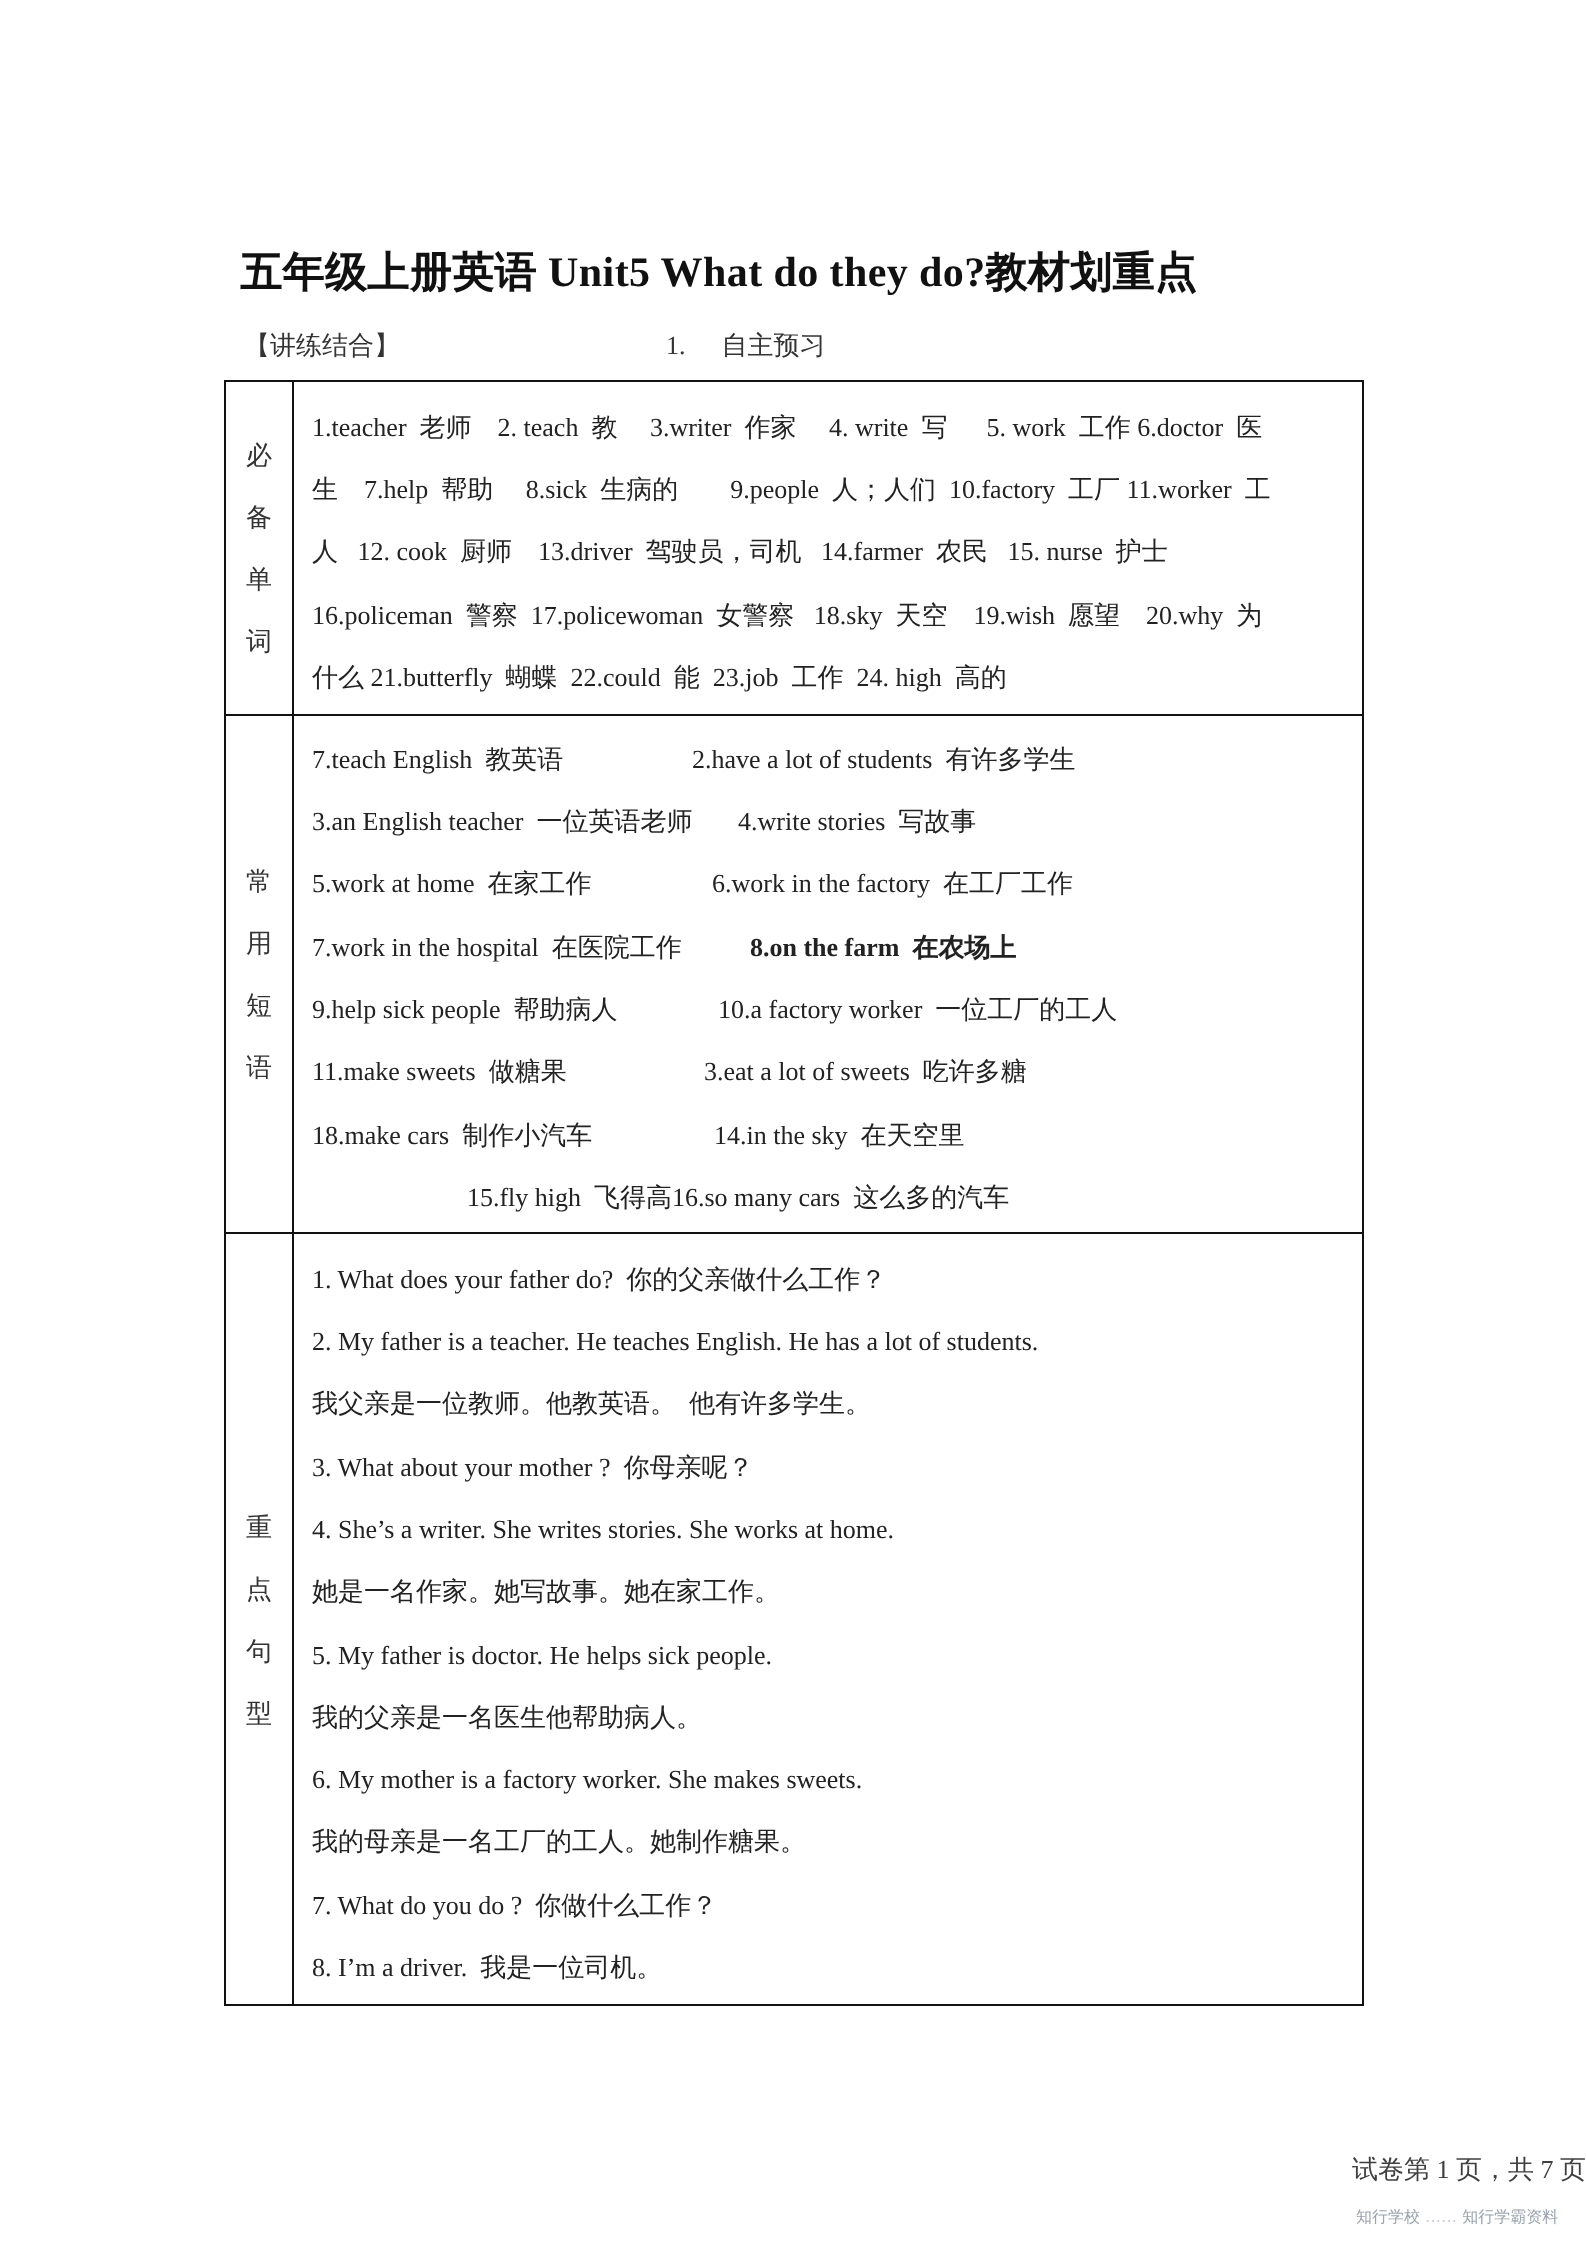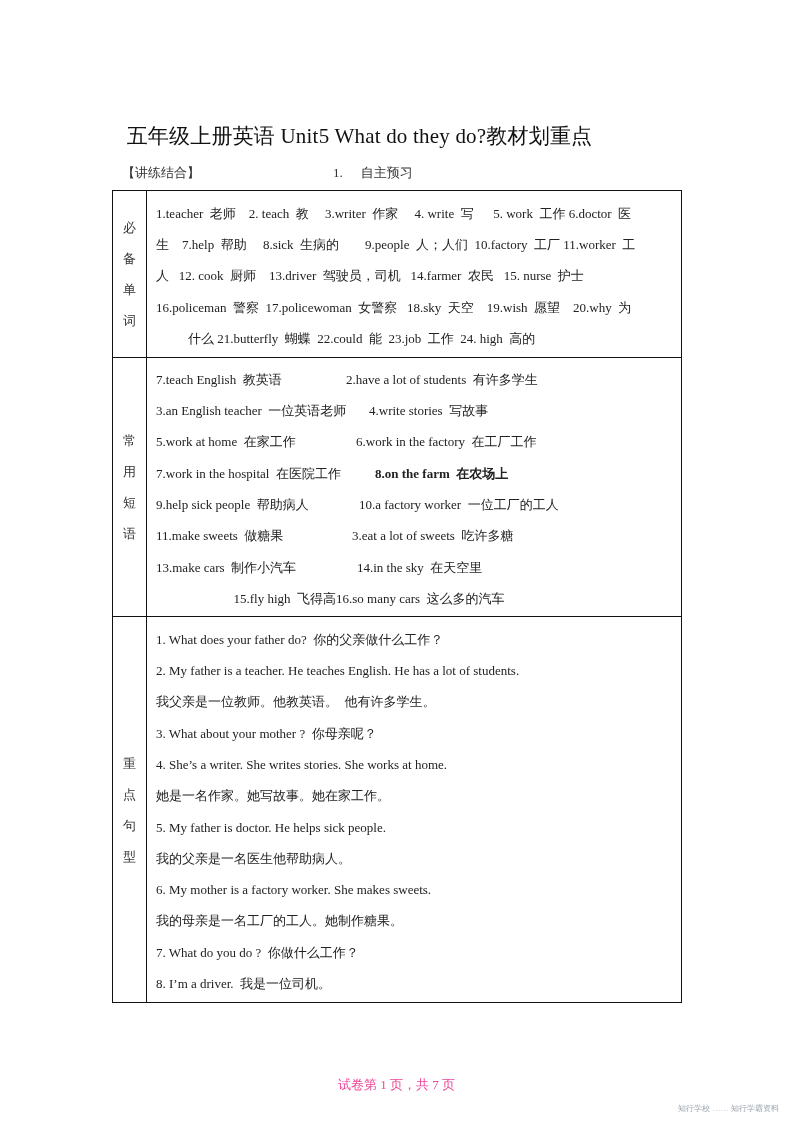--- a/index.html
+++ b/index.html
@@ -3,41 +3,41 @@
   <meta charset="utf-8">
   <style>
     html, body { margin: 0; padding: 0; }
     body {
       width: 793px; height: 1122px; background: #ffffff; position: relative;
       font-family: "Liberation Serif", "DejaVu Serif", serif; color: #222;
       overflow: hidden;
     }
     .title {
       position: absolute; left: 0; width: 719px; top: 122px; text-align: center;
-      font-size: 21px; font-weight: normal; color: #111; letter-spacing: 0.2px;
+      font-size: 21px; font-weight: bold; color: #111; letter-spacing: 0.2px;
     }
     .subhead { position: absolute; top: 164px; font-size: 13px; color: #333; }
     .subhead.left { left: 122px; }
     .subhead.right { left: 333px; }
     .subhead.right .num { margin-right: 18px; }
     table.main {
       position: absolute; left: 112px; top: 190px; width: 570px;
       border-collapse: collapse; table-layout: fixed;
     }
     table.main td { border: 1.5px solid #111; vertical-align: middle; }
     td.cat { width: 33px; text-align: center; font-size: 13px; color: #333; padding: 0; }
     td.cat .ch { display: block; line-height: 31px; }
     td.content { padding: 5px 8px 1px 9px; font-size: 13px; color: #222; line-height: 31.3px; }
     .vocab-line { white-space: nowrap; }
     .phrase-row { white-space: nowrap; }
     .phrase { display: inline-block; }
     .sent { white-space: nowrap; }
     .footer {
-      position: absolute; top: 1076px; left: 0; width: 793px; text-align: center;
-      font-size: 13px; color: #ec4899;
+      position: absolute; top: 1076px; left: 0; width: 793px; text-align: right;
+      font-size: 13px; color: #404040;
     }
     .watermark {
       position: absolute; top: 1103px; left: 678px; font-size: 8px; color: #9aa3ad;
       font-family: "DejaVu Sans", sans-serif; white-space: nowrap; filter: blur(0.3px);
     }
     .watermark .sep { color: #c9cfd6; }
   </style>
 </head>
 <body>
 
@@ -55,21 +55,21 @@
       <span class="ch">必</span>
       <span class="ch">备</span>
       <span class="ch">单</span>
       <span class="ch">词</span>
     </td>
     <td class="content">
       <div class="vocab-line" style="white-space:pre;">1.teacher  老师    2. teach  教     3.writer  作家     4. write  写      5. work  工作 6.doctor  医</div>
       <div class="vocab-line" style="white-space:pre;">生    7.help  帮助     8.sick  生病的        9.people  人；人们  10.factory  工厂 11.worker  工</div>
       <div class="vocab-line" style="white-space:pre;">人   12. cook  厨师    13.driver  驾驶员，司机   14.farmer  农民   15. nurse  护士</div>
       <div class="vocab-line" style="white-space:pre;">16.policeman  警察  17.policewoman  女警察   18.sky  天空    19.wish  愿望    20.why  为</div>
-      <div class="vocab-line" style="white-space:pre;margin-left:32px;">什么 21.butterfly  蝴蝶  22.could  能  23.job  工作  24. high  高的</div>
+      <div class="vocab-line" style="white-space:pre;">什么 21.butterfly  蝴蝶  22.could  能  23.job  工作  24. high  高的</div>
     </td>
   </tr>
   <tr style="height:259px;">
     <td class="cat">
       <span class="ch">常</span>
       <span class="ch">用</span>
       <span class="ch">短</span>
       <span class="ch">语</span>
     </td>
     <td class="content">
@@ -85,21 +85,21 @@
       <div class="phrase-row">
         <span class="phrase" style="width:219px; white-space:pre;">7.work in the hospital  在医院工作</span><span class="phrase" style="white-space:pre;font-weight:bold;">8.on the farm  在农场上</span>
       </div>
       <div class="phrase-row">
         <span class="phrase" style="width:203px; white-space:pre;">9.help sick people  帮助病人</span><span class="phrase" style="white-space:pre;">10.a factory worker  一位工厂的工人</span>
       </div>
       <div class="phrase-row">
         <span class="phrase" style="width:196px; white-space:pre;">11.make sweets  做糖果</span><span class="phrase" style="white-space:pre;">3.eat a lot of sweets  吃许多糖</span>
       </div>
       <div class="phrase-row">
-        <span class="phrase" style="width:201px; white-space:pre;">13.make cars  制作小汽车</span><span class="phrase" style="white-space:pre;">14.in the sky  在天空里</span>
+        <span class="phrase" style="width:201px; white-space:pre;">18.make cars  制作小汽车</span><span class="phrase" style="white-space:pre;">14.in the sky  在天空里</span>
       </div>
       <div class="phrase-row">
         <span class="phrase" style="width:180px; white-space:pre;text-align:right;">15.fly high  飞得高</span><span class="phrase" style="white-space:pre;">16.so many cars  这么多的汽车</span>
       </div>
     </td>
   </tr>
   <tr style="height:386px;">
     <td class="cat">
       <span class="ch">重</span>
       <span class="ch">点</span>

